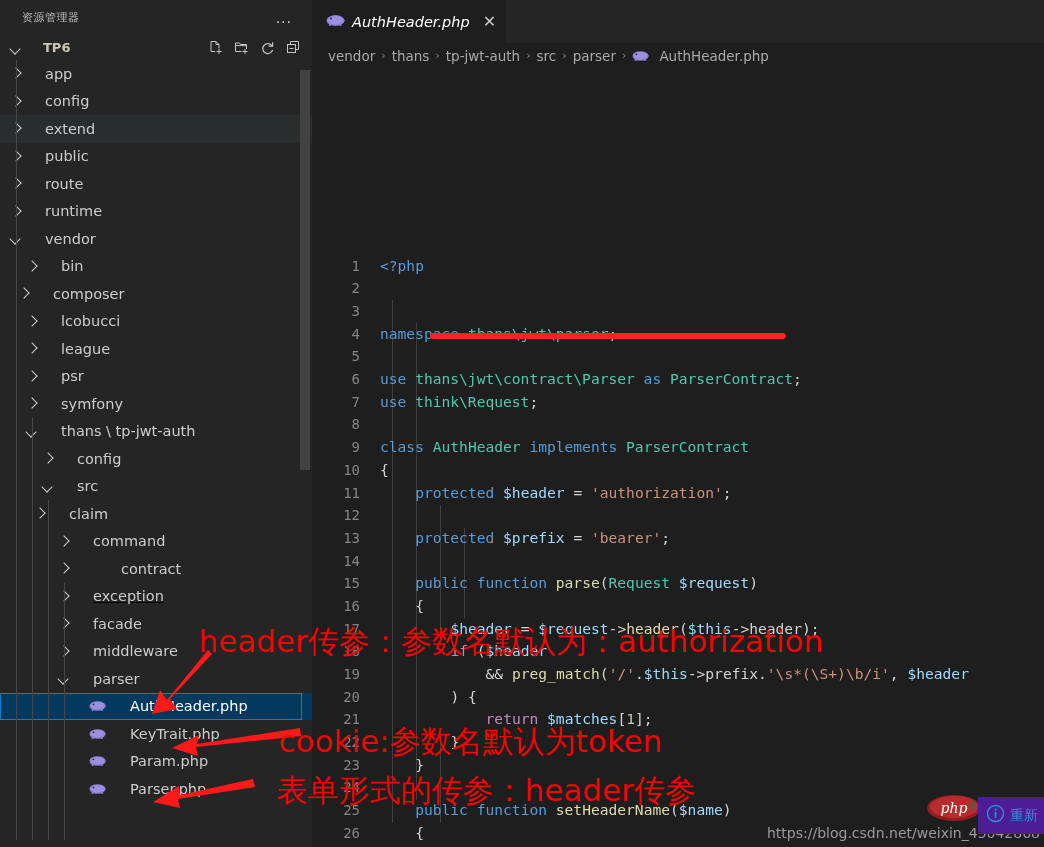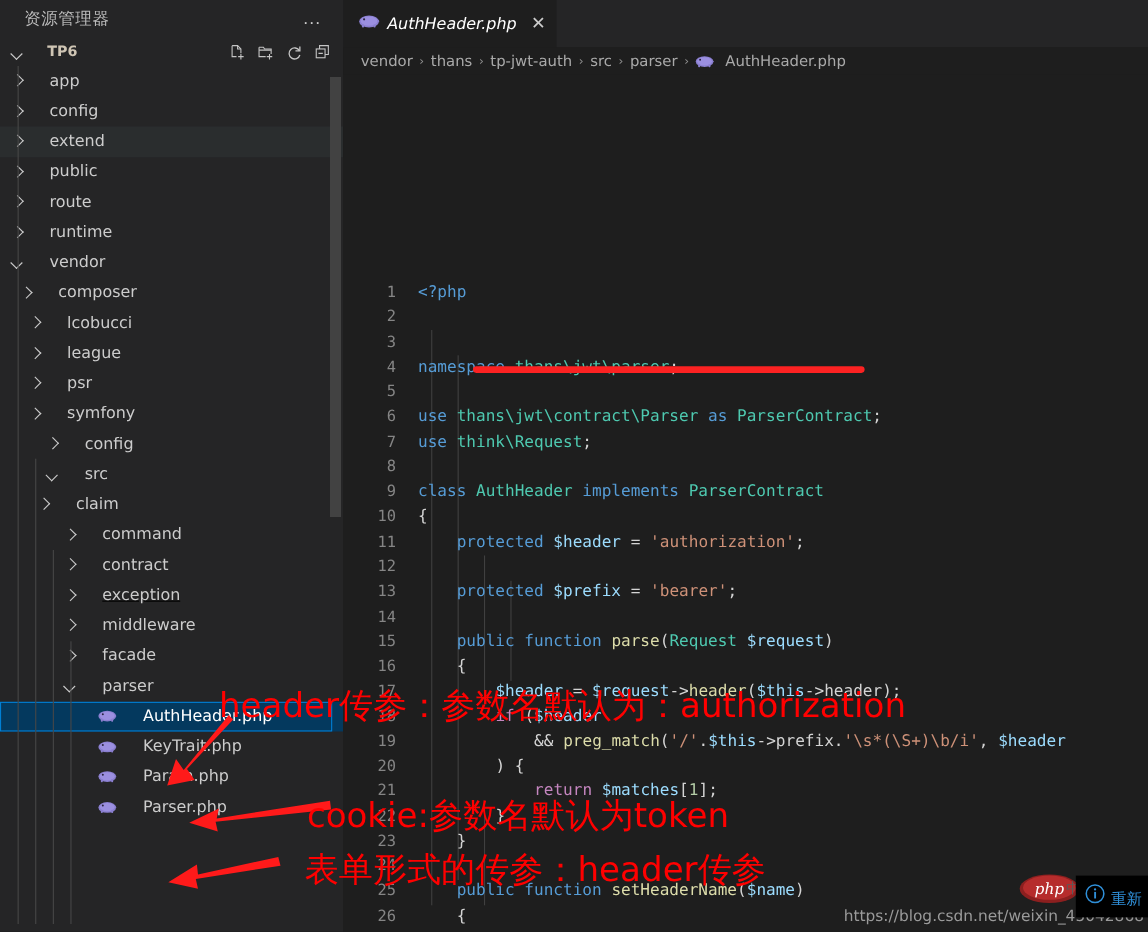--- a/index.html
+++ b/index.html
@@ -17,21 +17,21 @@
     width: 312px; height: 847px;
     background: #252526;
     overflow: hidden;
   }
   #sidebar-title-row {
     height: 35px; display: flex; align-items: center;
     justify-content: space-between;
     padding: 0 16px 0 22px;
   }
   #sidebar-title {
-    font-size: 15px; color: #bbbbbb; letter-spacing: .5px;
+    font-size: 11px; color: #bbbbbb; letter-spacing: .5px;
     font-family: "DejaVu Sans", sans-serif;
   }
   #sidebar-more {
     color: #cccccc; font-size: 16px; line-height: 10px;
     letter-spacing: 1px; cursor: pointer; padding: 2px 4px;
   }
   #root-row {
     height: 25px; display: flex; align-items: center;
     padding-left: 8px; padding-right: 10px;
   }
@@ -183,22 +183,22 @@
     position: absolute; right: 62px; bottom: 24px;
     width: 56px; height: 30px;
   }
   #wm-cn {
     position: absolute; right: 36px; bottom: 30px;
     color: #5a5a5a; font-size: 13px;
     font-family: "DejaVu Sans", sans-serif;
   }
   #notif {
     position: absolute; right: 0; bottom: 13px;
-    display: flex; align-items: flex-end; gap: 5px;
-    background: #000000; padding: 7px 6px 7px 8px;
+    display: flex; align-items: center; gap: 5px;
+    background: #4c1d95; padding: 7px 6px 7px 8px;
   }
   #notif-label {
     color: #2f8fd8; font-size: 14px;
     font-family: "DejaVu Sans", sans-serif;
   }
 </style>
 </head>
 <body>
 
 <div id="root">
@@ -268,71 +268,79 @@
           <span class="tw-label">route</span>
         </div>
         <div class="trow" style="padding-left: 8px;">
           <span class="tw-chev closed"></span>
           <span class="tw-label">runtime</span>
         </div>
         <div class="trow" style="padding-left: 8px;">
           <span class="tw-chev open"></span>
           <span class="tw-label">vendor</span>
         </div>
+        <div class="trow" style="padding-left: 24px;">
+          <span class="tw-chev closed"></span>
+          <span class="tw-label">bin</span>
+        </div>
         <div class="trow" style="padding-left: 16px;">
           <span class="tw-chev closed"></span>
           <span class="tw-label">composer</span>
         </div>
         <div class="trow" style="padding-left: 24px;">
           <span class="tw-chev closed"></span>
           <span class="tw-label">lcobucci</span>
         </div>
         <div class="trow" style="padding-left: 24px;">
           <span class="tw-chev closed"></span>
           <span class="tw-label">league</span>
         </div>
         <div class="trow" style="padding-left: 24px;">
           <span class="tw-chev closed"></span>
           <span class="tw-label">psr</span>
         </div>
         <div class="trow" style="padding-left: 24px;">
           <span class="tw-chev closed"></span>
           <span class="tw-label">symfony</span>
+        </div>
+        <div class="trow" style="padding-left: 24px;">
+          <span class="tw-chev open"></span>
+          <span class="tw-label">thans \ tp-jwt-auth</span>
         </div>
         <div class="trow" style="padding-left: 40px;">
           <span class="tw-chev closed"></span>
           <span class="tw-label">config</span>
         </div>
         <div class="trow" style="padding-left: 40px;">
           <span class="tw-chev open"></span>
           <span class="tw-label">src</span>
         </div>
         <div class="trow" style="padding-left: 32px;">
           <span class="tw-chev closed"></span>
           <span class="tw-label">claim</span>
         </div>
         <div class="trow" style="padding-left: 56px;">
           <span class="tw-chev closed"></span>
           <span class="tw-label">command</span>
         </div>
+        <div class="trow" style="padding-left: 56px; gap: 28px;">
+          <span class="tw-chev closed"></span>
+          <span class="tw-label">contract</span>
+        </div>
+        <div class="trow" style="padding-left: 56px; text-decoration: underline;">
+          <span class="tw-chev closed"></span>
+          <span class="tw-label">exception</span>
+        </div>
         <div class="trow" style="padding-left: 56px;">
           <span class="tw-chev closed"></span>
-          <span class="tw-label">contract</span>
-        </div>
-        <div class="trow" style="padding-left: 56px; text-decoration: underline;">
-          <span class="tw-chev closed"></span>
-          <span class="tw-label">exception</span>
+          <span class="tw-label">facade</span>
         </div>
         <div class="trow" style="padding-left: 56px;">
           <span class="tw-chev closed"></span>
           <span class="tw-label">middleware</span>
-        </div>
-        <div class="trow" style="padding-left: 56px;">
-          <span class="tw-chev closed"></span>
-          <span class="tw-label">facade</span>
         </div>
         <div class="trow" style="padding-left: 56px;">
           <span class="tw-chev open"></span>
           <span class="tw-label">parser</span>
         </div>
         <div class="trow selected" style="padding-left: 72px;">
           <span style="width: 17px; flex: 0 0 auto;"></span>
           <svg width="17" height="14" viewBox="0 0 19 13" class="php-icon">
             <ellipse cx="9.5" cy="6.5" rx="9" ry="5.4" fill="#8a7fd0"></ellipse>
             <ellipse cx="9.5" cy="6.2" rx="7.6" ry="4.2" fill="#9b8fe0"></ellipse>

